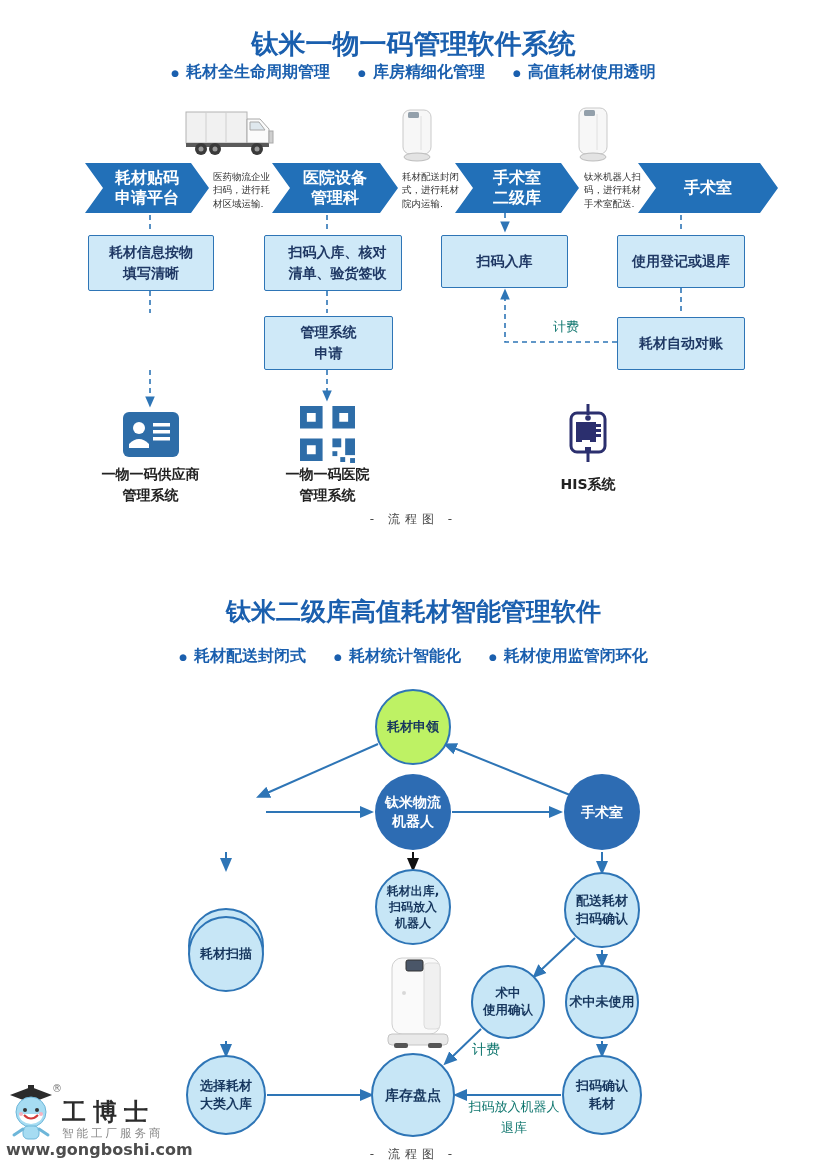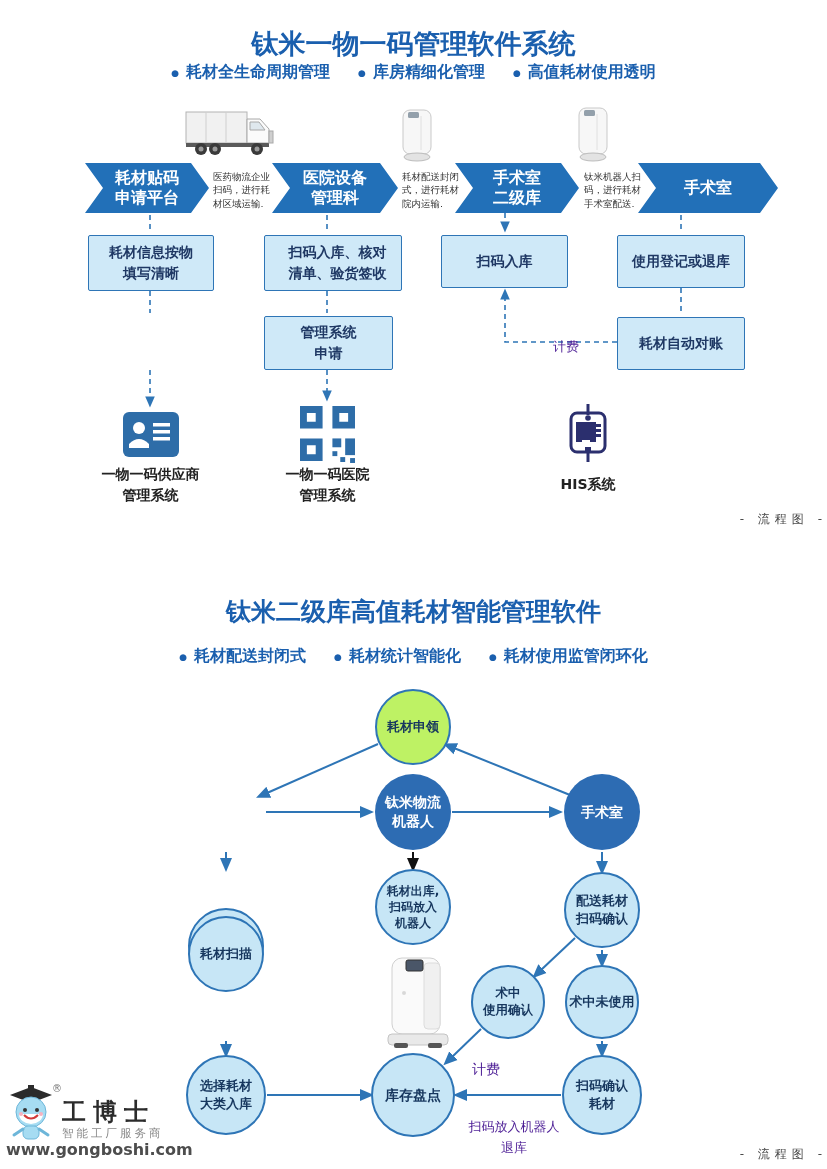--- a/index.html
+++ b/index.html
@@ -17,22 +17,22 @@
   .gapnote{position:absolute;font-size:9.5px;color:#333;line-height:1.4;}
   .fbox{position:absolute;background:#cfe9f8;border:1.5px solid #2e75b6;border-radius:2px;
         display:flex;align-items:center;justify-content:center;text-align:center;
         font-size:14px;font-weight:600;color:#1f3864;line-height:1.5;}
   .circle{position:absolute;border-radius:50%;display:flex;align-items:center;justify-content:center;
           text-align:center;line-height:1.35;box-sizing:border-box;}
   .light{background:#c7e6f6;border:2px solid #2e75b6;color:#17375e;font-weight:600;font-size:13px;}
   .lighter{background:#bef264;}
   .dark{background:#2d6cb3;color:#fff;font-weight:bold;font-size:14px;}
   .syslabel{position:absolute;text-align:center;font-size:14px;font-weight:bold;color:#222;line-height:1.5;}
-  .caption{position:absolute;left:0;right:0;text-align:right;font-size:12px;color:#4a4a4a;letter-spacing:5px;}
-  .smalllabel{position:absolute;font-size:13px;color:#4c1d95;text-align:center;margin-top:20px;}
+  .caption{position:absolute;left:0;right:0;text-align:center;font-size:12px;color:#4a4a4a;letter-spacing:5px;}
+  .smalllabel{position:absolute;font-size:13px;color:#0f766e;text-align:center;}
   .overlay{position:absolute;left:0;top:0;pointer-events:none;}
   .artwork{position:absolute;}
   .wm-brand{position:absolute;font-family:"DejaVu Serif","Liberation Serif",serif;
             font-size:24px;font-weight:bold;color:#2b2b2b;letter-spacing:7px;}
   .wm-reg{position:absolute;font-size:10px;color:#777;}
   .wm-tagline{position:absolute;font-size:11.5px;color:#8a8a8a;letter-spacing:3px;}
   .wm-url{position:absolute;font-size:16px;font-weight:bold;color:#4d4d4d;}
 </style>
 </head>
 <body>

